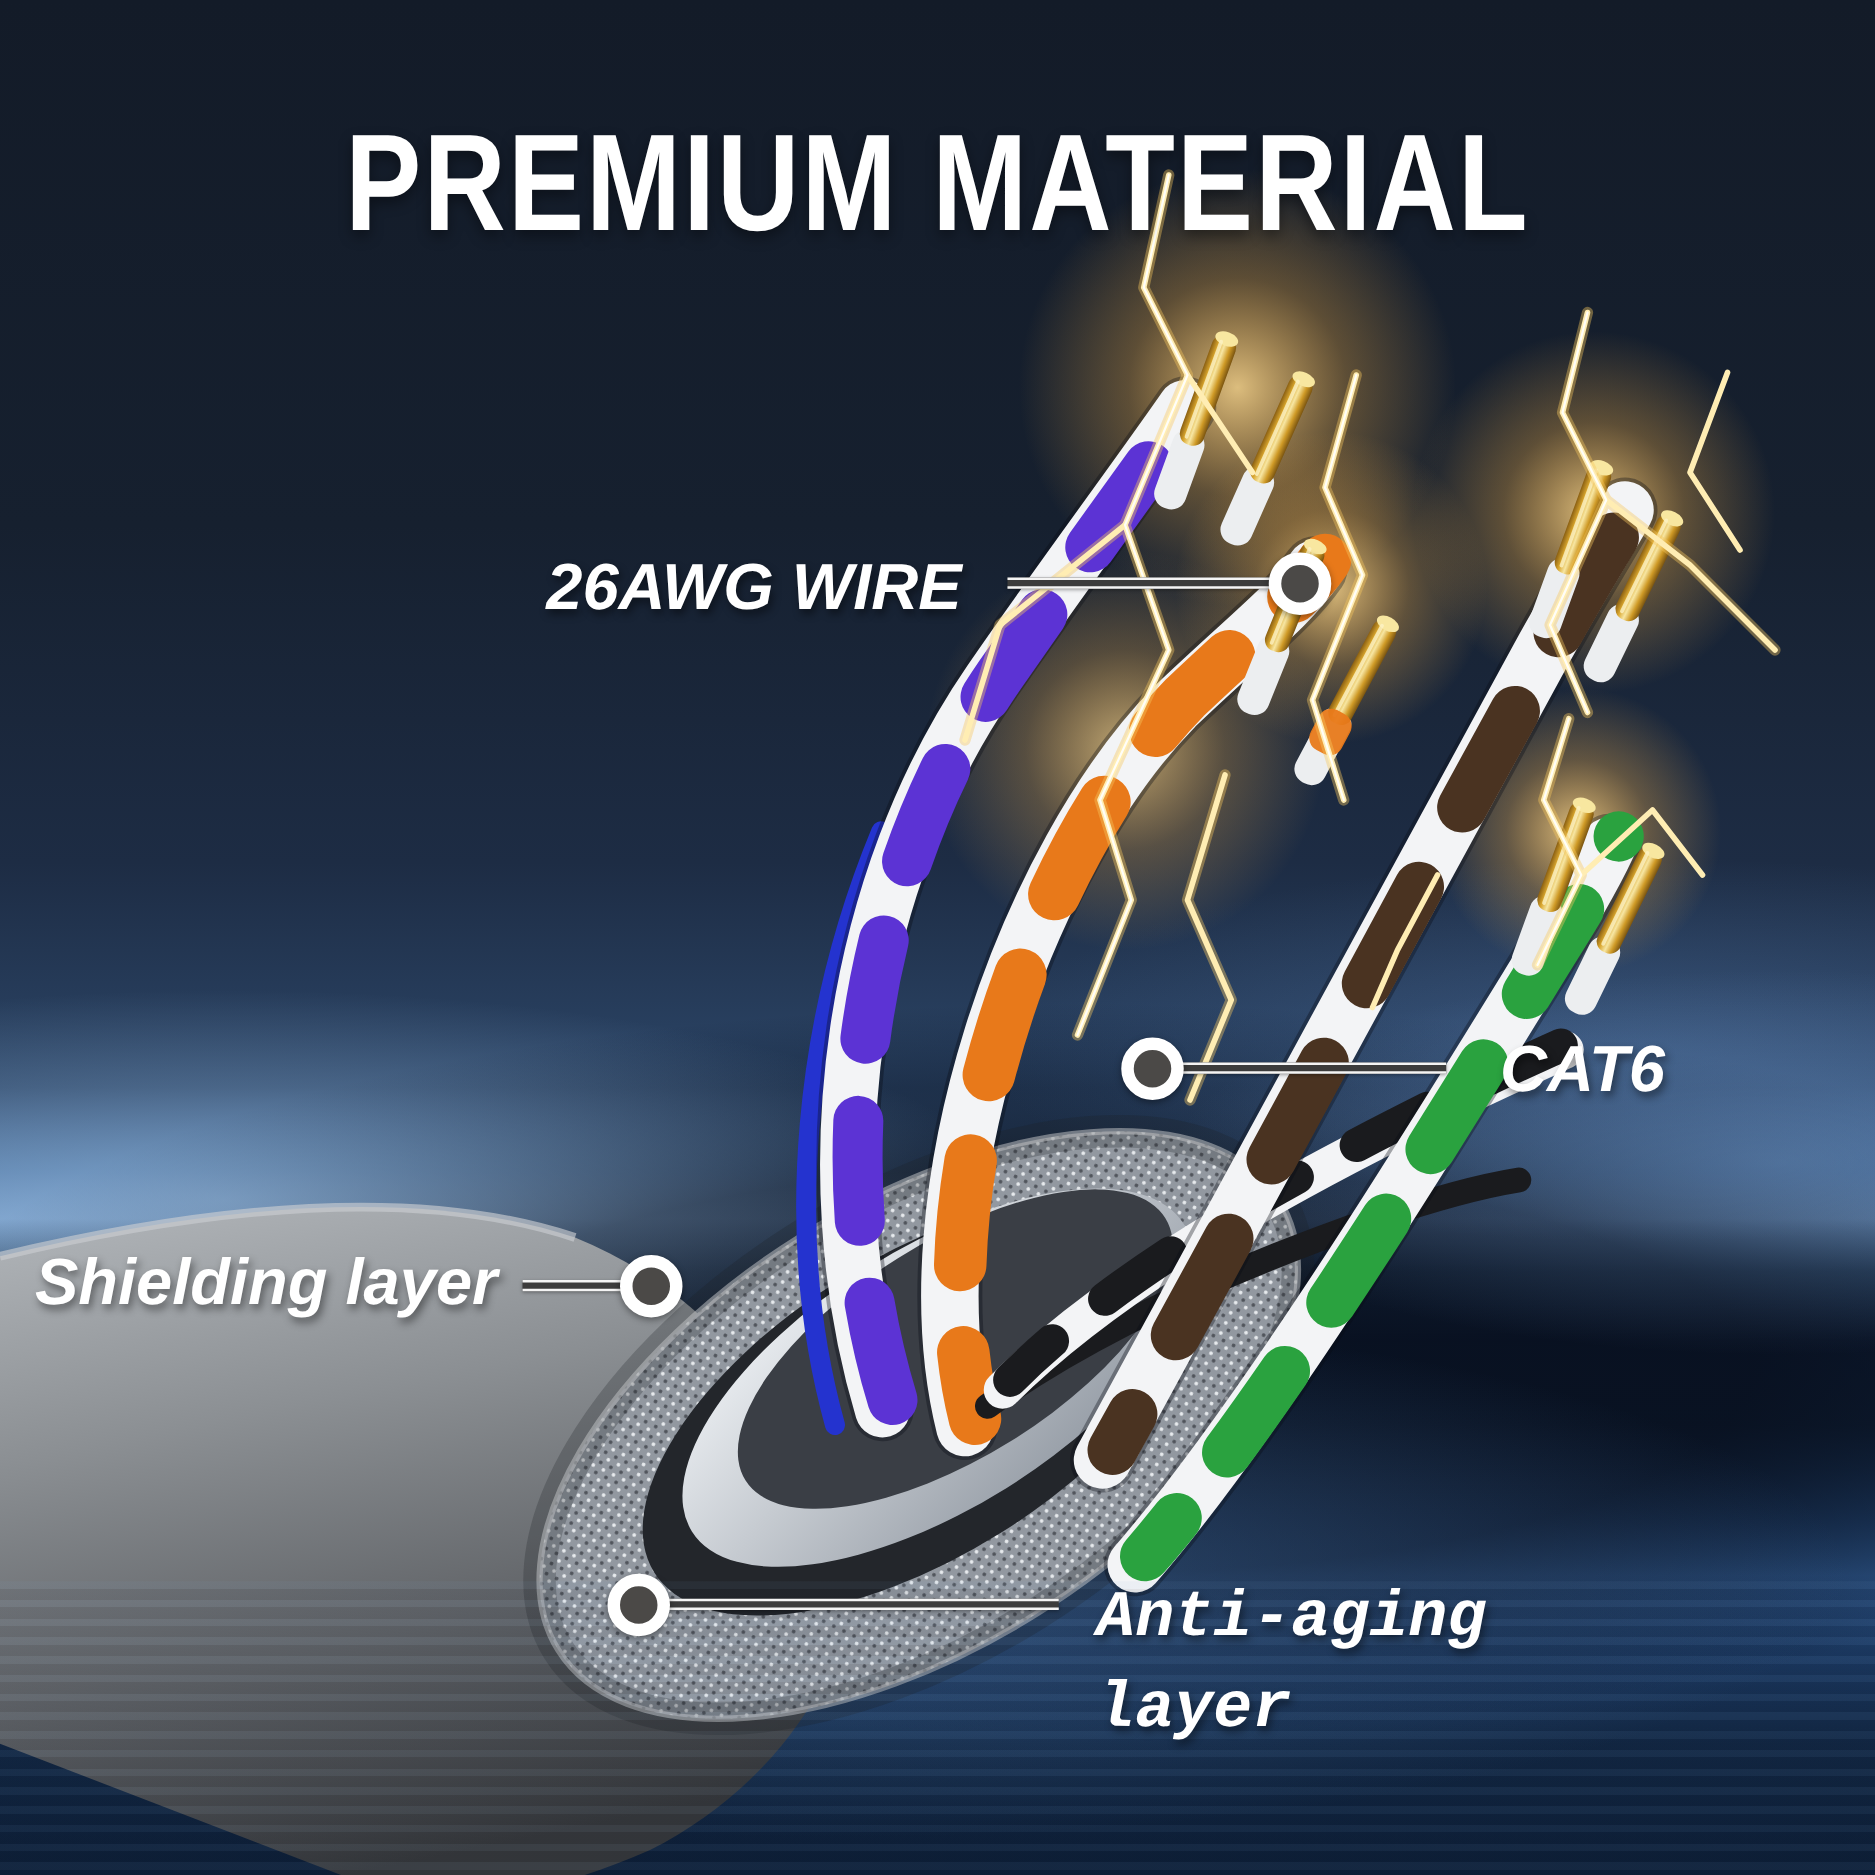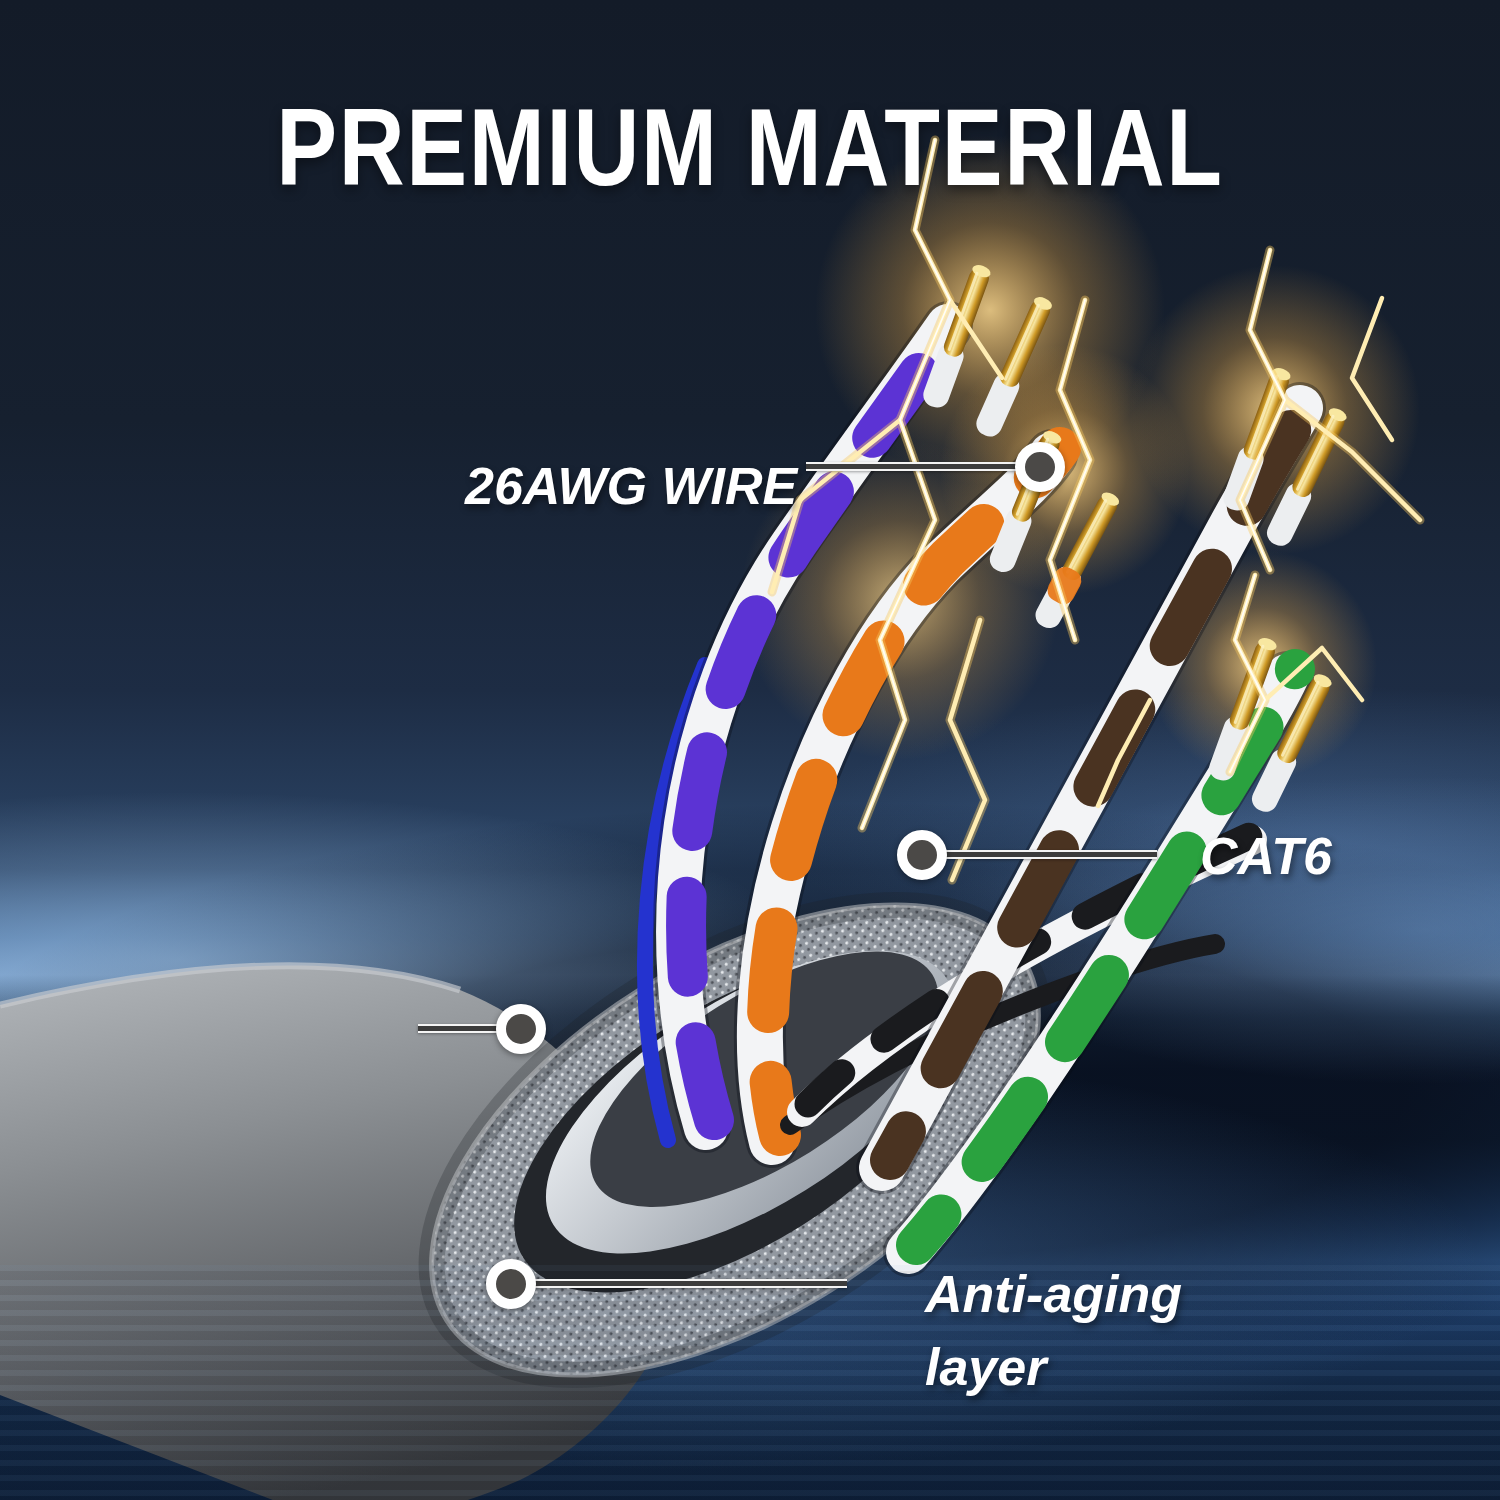--- a/index.html
+++ b/index.html
@@ -180,31 +180,32 @@
         <path d="M 1270,250 L 1250,330 L 1285,400 L 1240,500 L 1270,570"></path>
         <path d="M 1255,575 L 1235,640 L 1265,700 L 1230,772"></path>
       </g>
     </g>
   </svg>
 
   <div class="ripples"></div>
 
   <div class="title">PREMIUM MATERIAL</div>
 
-  <div class="label" style="left:437px;top:456px;margin-left:28px;">26AWG WIRE</div>
+  <div class="label" style="left:437px;top:440px;">26AWG WIRE</div>
   <div class="callout-line" style="left:806px;top:462px;width:210px;"></div>
   <div class="callout-dot" style="left:1015px;top:442px;"></div>
 
   <div class="label" style="left:1200px;top:826px;">CAT6</div>
   <div class="callout-line" style="left:946px;top:850px;width:211px;"></div>
   <div class="callout-dot" style="left:897px;top:830px;"></div>
 
+  <div class="label" style="left:28px;top:996px;">Shielding layer</div>
   <div class="callout-line" style="left:418px;top:1024px;width:80px;"></div>
   <div class="callout-dot" style="left:496px;top:1004px;"></div>
 
-  <div class="label two-line" style="left:925px;top:1258px;">
+  <div class="label two-line" style="left:877px;top:1258px;font-family:Liberation Mono, monospace;">
     <span style="display:block;">Anti-aging</span>
     <span style="display:block;">layer</span>
   </div>
   <div class="callout-line" style="left:533px;top:1279px;width:314px;"></div>
   <div class="callout-dot" style="left:486px;top:1259px;"></div>
 
 </div>
 
 </body></html>

